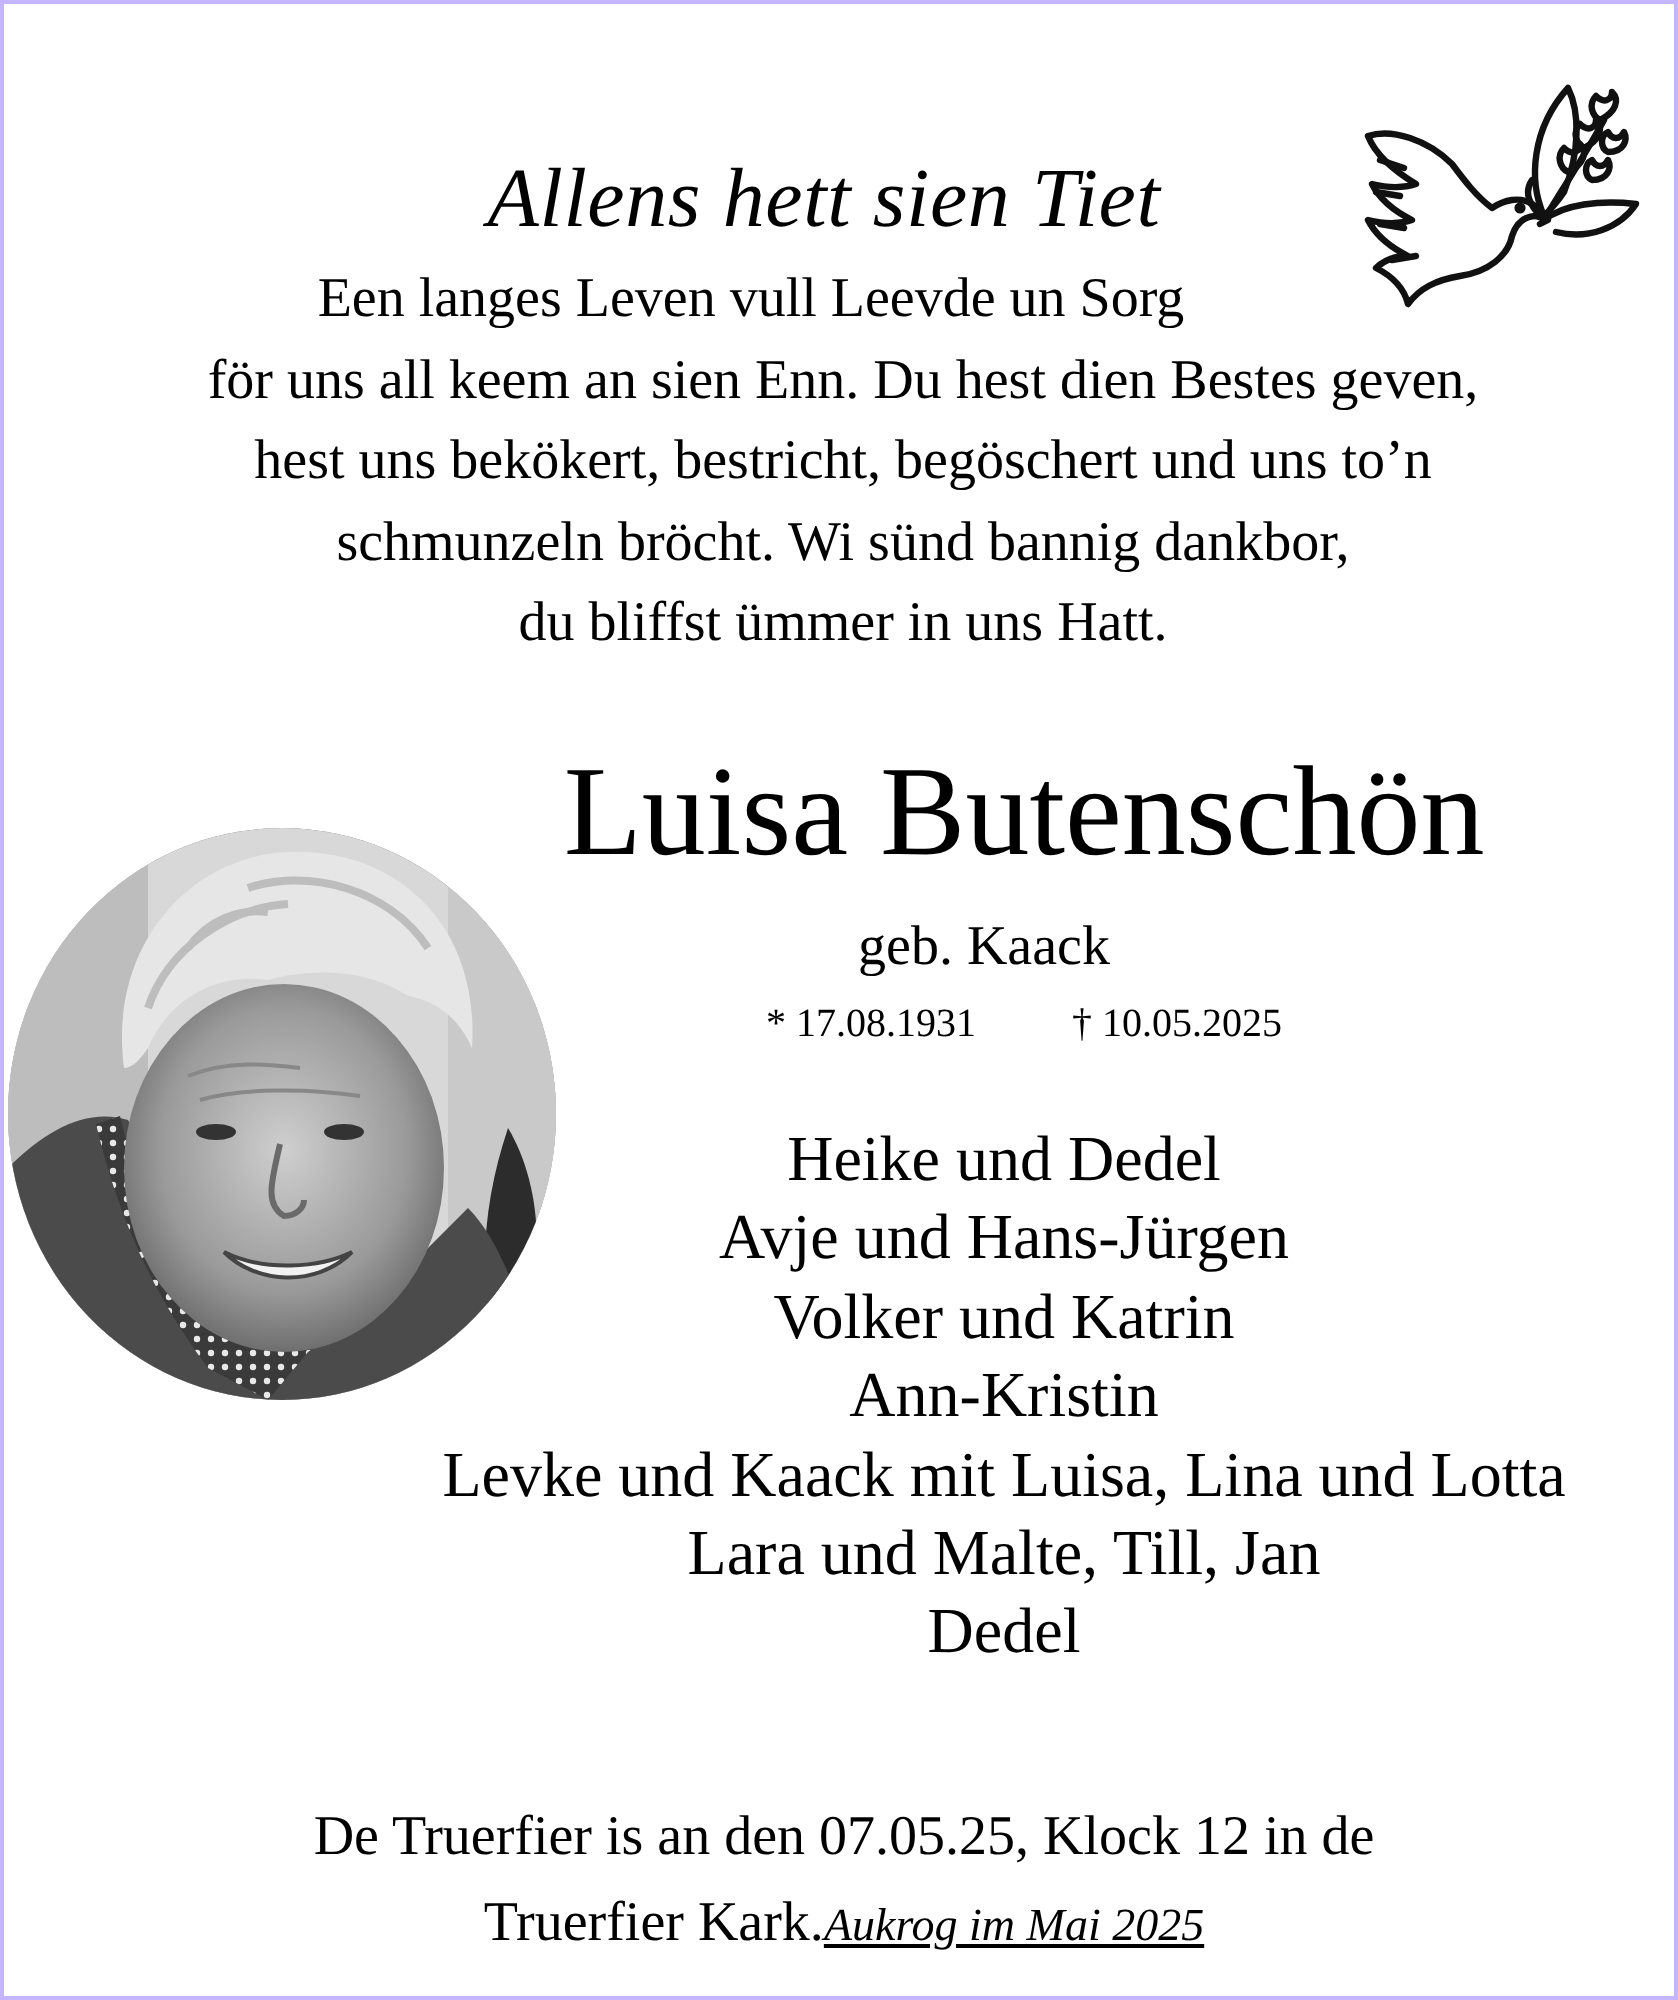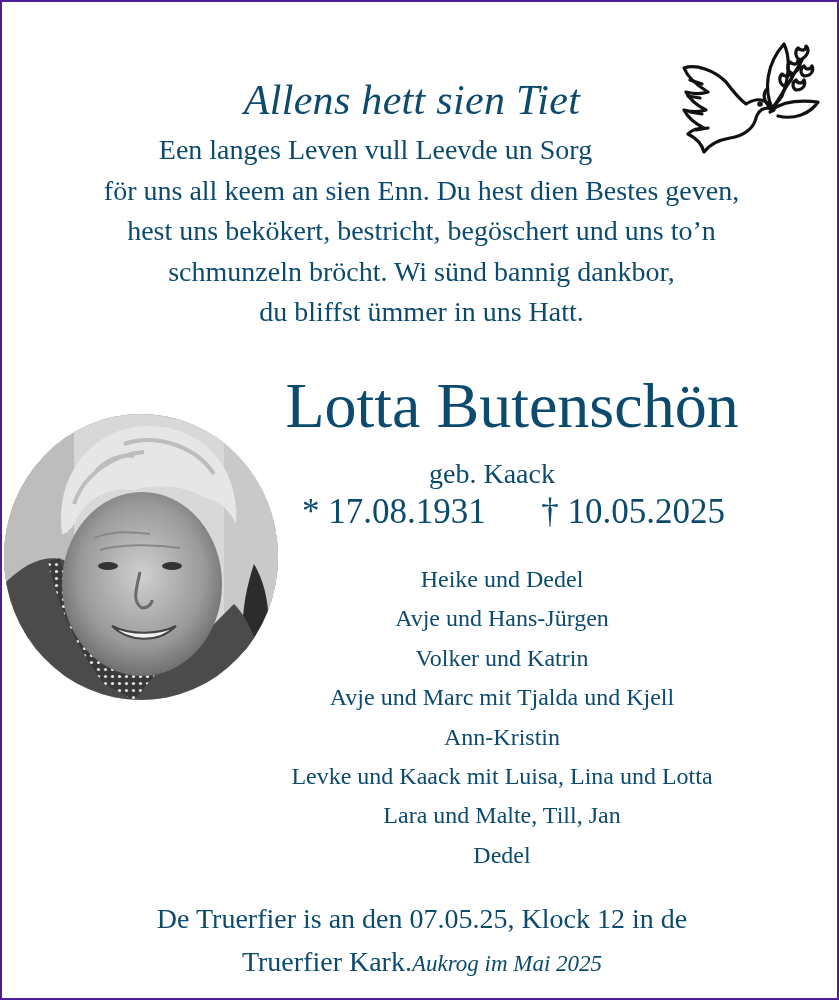--- a/index.html
+++ b/index.html
@@ -1,23 +1,23 @@
 <!DOCTYPE html>
 <html><head>
   <meta charset="utf-8">
   <style>
     html, body { margin: 0; padding: 0; background: #ffffff; }
     body { width: 839px; height: 1000px; position: relative; overflow: hidden; }
     .frame {
       position: absolute; left: 0; top: 0;
       width: 839px; height: 1000px;
       box-sizing: border-box;
-      border: 2px solid #4c1d95;
+      border: 2px solid #c4b5fd;
       background: #ffffff;
-      color: #0c4a6e;
+      color: #000000;
       font-family: "Liberation Serif", "DejaVu Serif", serif;
     }
     .abs { position: absolute; }
     .center-block { text-align: center; white-space: nowrap; }
 
     .motto {
       left: 100px; width: 620px; top: 70px;
       font-size: 42px; font-style: italic; line-height: 56px;
       letter-spacing: 0.3px;
     }
@@ -33,44 +33,44 @@
     .name {
       left: 230px; width: 560px; top: 362px;
       font-size: 64px; line-height: 84px;
     }
     .maiden {
       left: 340px; width: 300px; top: 440px;
       font-size: 28px; line-height: 40px; margin-top: 12px;
     }
     .dates {
       left: 300px; width: 420px; top: 491px;
-      font-size: 35px; line-height: 38px;
+      font-size: 20px; line-height: 38px;
     }
     .dates .gap { display: inline-block; width: 38px; }
 
     .photo {
       left: 2px; top: 412px; width: 274px; height: 286px;
       border-radius: 50%;
       overflow: hidden;
       background: radial-gradient(ellipse at 48% 45%, #cfcfcf 0%, #a9a9a9 35%, #6a6a6a 60%, #3c3c3c 80%);
     }
     .photo svg { display: block; }
 
     .family {
       left: 200px; width: 600px; top: 558px;
-      font-size: 24px; line-height: 39.4px;
+      font-size: 32px; line-height: 39.4px;
     }
     .family .line { display: block; }
 
     .funeral {
       left: 60px; width: 720px; top: 895px;
       font-size: 28px; line-height: 43px;
     }
     .funeral .line { display: block; }
-    .funeral .place-date { font-style: italic; font-size: 23px; margin-left: 0; }
+    .funeral .place-date { font-style: italic; font-size: 23px; margin-left: 0; text-decoration: underline; }
   </style>
 </head>
 <body>
 
 <div class="frame">
 
   <div class="abs center-block motto">Allens hett sien Tiet</div>
 
   <div class="abs dove">
     <svg width="150" height="136" viewBox="0 0 150 136" fill="none" stroke="#111" stroke-width="3.2" stroke-linecap="round" stroke-linejoin="round">
@@ -98,21 +98,21 @@
   </div>
 
   <div class="abs center-block verse">
     <span class="line0">Een langes Leven vull Leevde un Sorg</span>
     <span class="line">för uns all keem an sien Enn. Du hest dien Bestes geven,</span>
     <span class="line">hest uns bekökert, bestricht, begöschert und uns to’n</span>
     <span class="line">schmunzeln bröcht. Wi sünd bannig dankbor,</span>
     <span class="line">du bliffst ümmer in uns Hatt.</span>
   </div>
 
-  <div class="abs center-block name">Lotta Butenschön</div>
+  <div class="abs center-block name">Luisa Butenschön</div>
 
   <div class="abs center-block maiden">geb. Kaack</div>
 
   <div class="abs center-block dates">
     <span>*</span>
     <span>17.08.1931</span>
     <span class="gap"></span>
     <span>†</span>
     <span>10.05.2025</span>
   </div>
@@ -152,21 +152,20 @@
       <path d="M108 212 C 124 228, 154 230, 172 212 C 156 220, 128 222, 108 212 Z" fill="#f2f2f2" stroke="#444" stroke-width="2"></path>
 
       <path d="M90 124 C 110 116, 130 118, 146 120 M96 136 C 116 130, 150 130, 176 134" stroke="#888" stroke-width="2" fill="none"></path>
     </svg>
   </div>
 
   <div class="abs center-block family">
     <span class="line">Heike und Dedel</span>
     <span class="line">Avje und Hans-Jürgen</span>
     <span class="line">Volker und Katrin</span>
-    <span class="line">Avje und Marc mit Tjalda und Kjell</span>
     <span class="line">Ann-Kristin</span>
     <span class="line">Levke und Kaack mit Luisa, Lina und Lotta</span>
     <span class="line">Lara und Malte, Till, Jan</span>
     <span class="line">Dedel</span>
   </div>
 
   <div class="abs center-block funeral">
     <span class="line">De Truerfier is an den 07.05.25, Klock 12 in de</span>
     <span class="line"><span>Truerfier Kark.</span><span class="place-date">Aukrog im Mai 2025</span></span>
   </div>

